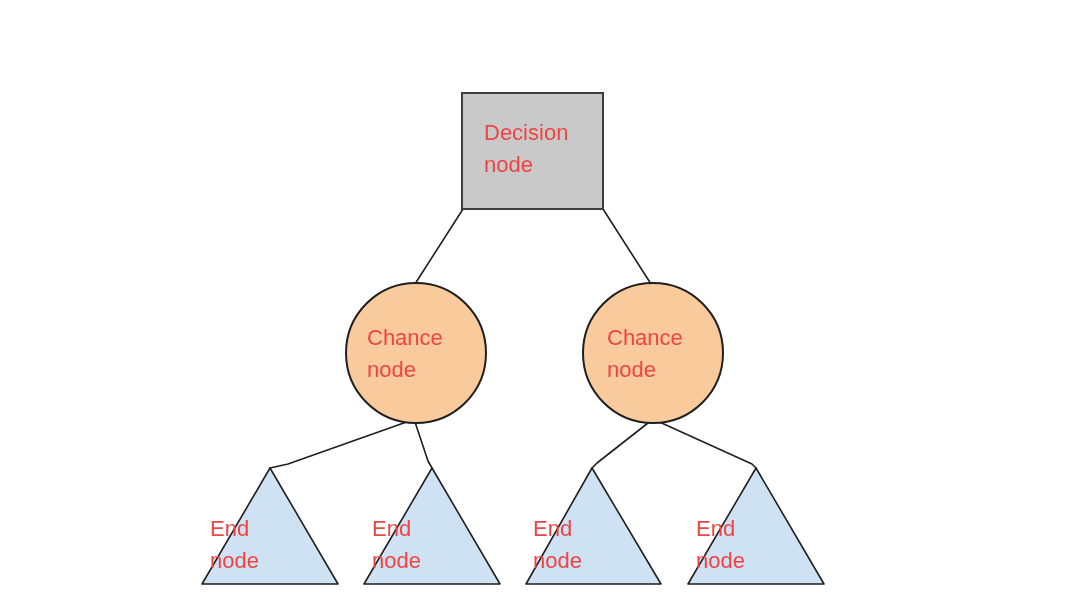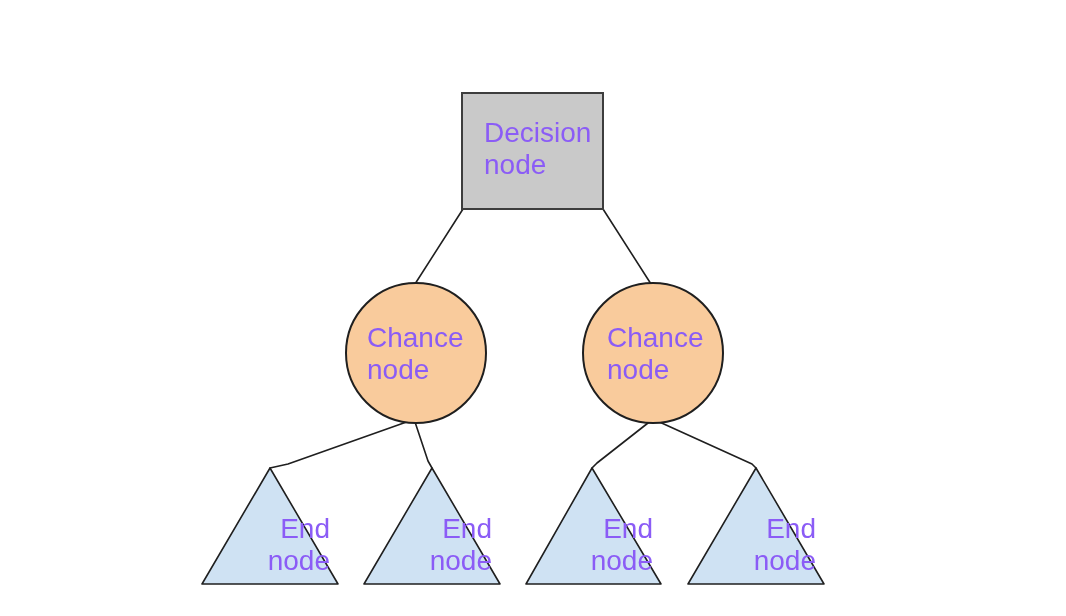--- a/index.html
+++ b/index.html
@@ -26,29 +26,29 @@
     fill: none;
     stroke-width: 1.6px;
     stroke-linejoin: round;
     stroke-linecap: round;
   }
   .shape-square { stroke-width: 2px; }
   .shape-circle { stroke-width: 2px; }
   .shape-triangle { stroke-width: 1.6px; stroke-linejoin: round; }
   .node-label {
     position: absolute;
-    font-size: 28px;
+    font-size: 22px;
     line-height: 32px;
-    color: #8b5cf6;
+    color: #ef4444;
     white-space: nowrap;
     user-select: none;
   }
   .node-label span { display: block; }
   .label-left { text-align: left; }
-  .label-center { text-align: right; width: 120px; }
+  .label-center { text-align: left; width: 120px; }
   .decision-label { left: 484px; top: 117px; }
   .chance-left-label { left: 367px; top: 322px; }
   .chance-right-label { left: 607px; top: 322px; }
   .end1-label { left: 210px; top: 513px; }
   .end2-label { left: 372px; top: 513px; }
   .end3-label { left: 533px; top: 513px; }
   .end4-label { left: 696px; top: 513px; }
 </style>
 </head>
 <body>

